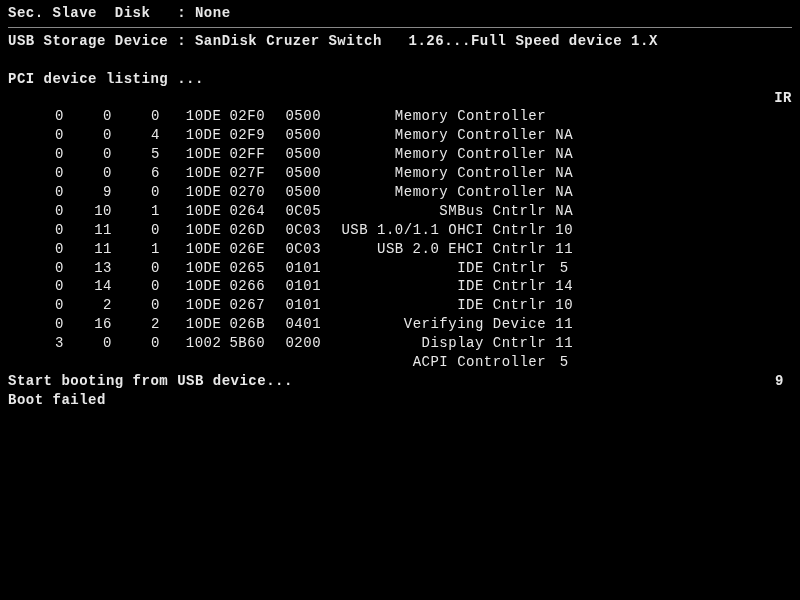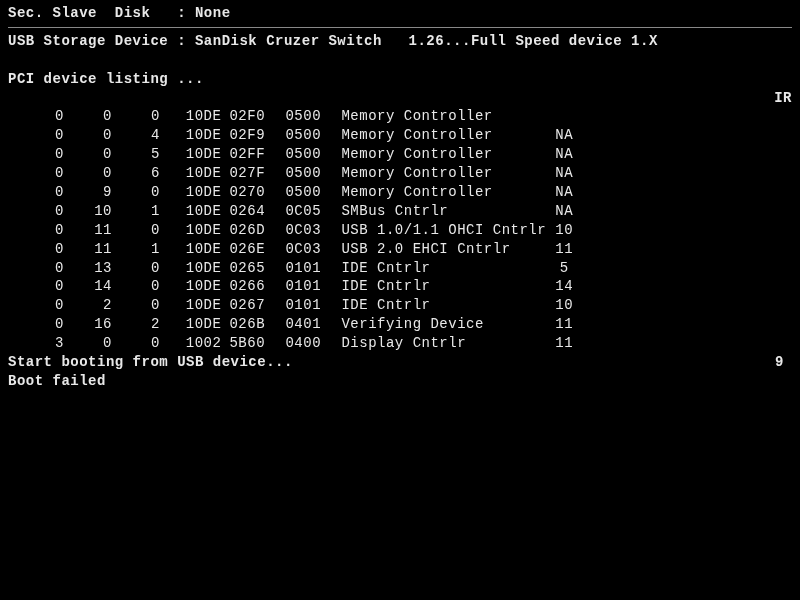--- a/index.html
+++ b/index.html
@@ -42,20 +42,21 @@
       min-width: 48px;
     }
     td.h {
       min-width: 56px;
     }
     td.cls {
       min-width: 56px;
     }
     td.desc {
       min-width: 200px;
+      text-align: right;
     }
     td.irq {
       text-align: center;
       min-width: 28px;
     }
   </style>
 </head>
 <body>
 
 <div class="line"><span>Sec. Slave  Disk   : </span><span>None</span></div>
@@ -193,22 +194,32 @@
         <td class="cls">0401</td>
         <td class="desc">Verifying Device</td>
         <td class="irq">11</td>
       </tr>
       <tr>
         <td class="n">3</td>
         <td class="n">0</td>
         <td class="n">0</td>
         <td class="h">  1002</td>
         <td class="h">5B60</td>
-        <td class="cls">0400</td>
+        <td class="cls">0200</td>
         <td class="desc">Display Cntrlr</td>
         <td class="irq">11</td>
+      </tr>
+      <tr>
+        <td class="n"></td>
+        <td class="n"></td>
+        <td class="n"></td>
+        <td class="h">  </td>
+        <td class="h"></td>
+        <td class="cls"></td>
+        <td class="desc">ACPI Controller</td>
+        <td class="irq">5</td>
       </tr>
     </tbody>
 </table>
 
 <div class="line"><span style="float:right;padding-right:8px">9</span></div>
 <div class="line">Start booting from USB device...</div>
 <div class="line">Boot failed</div>
 
 </body></html>

